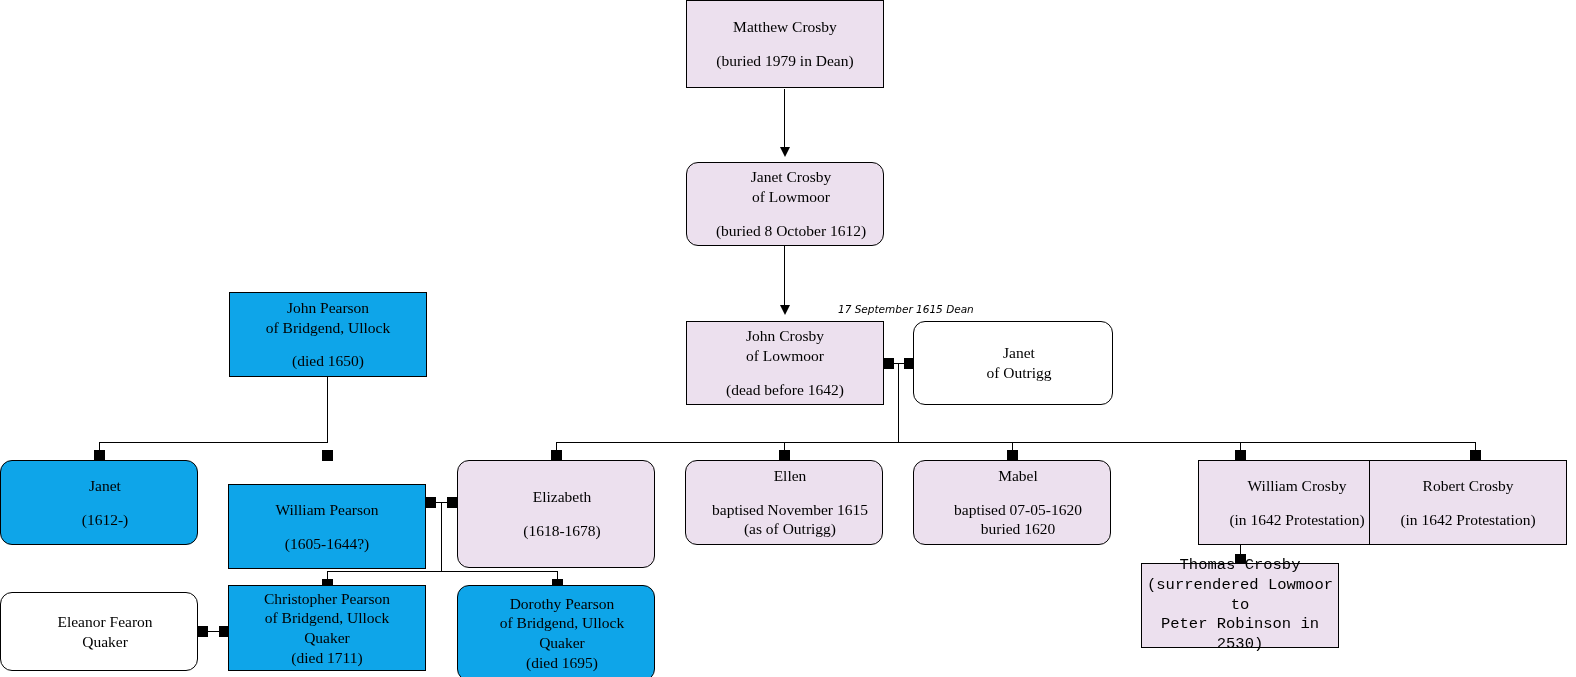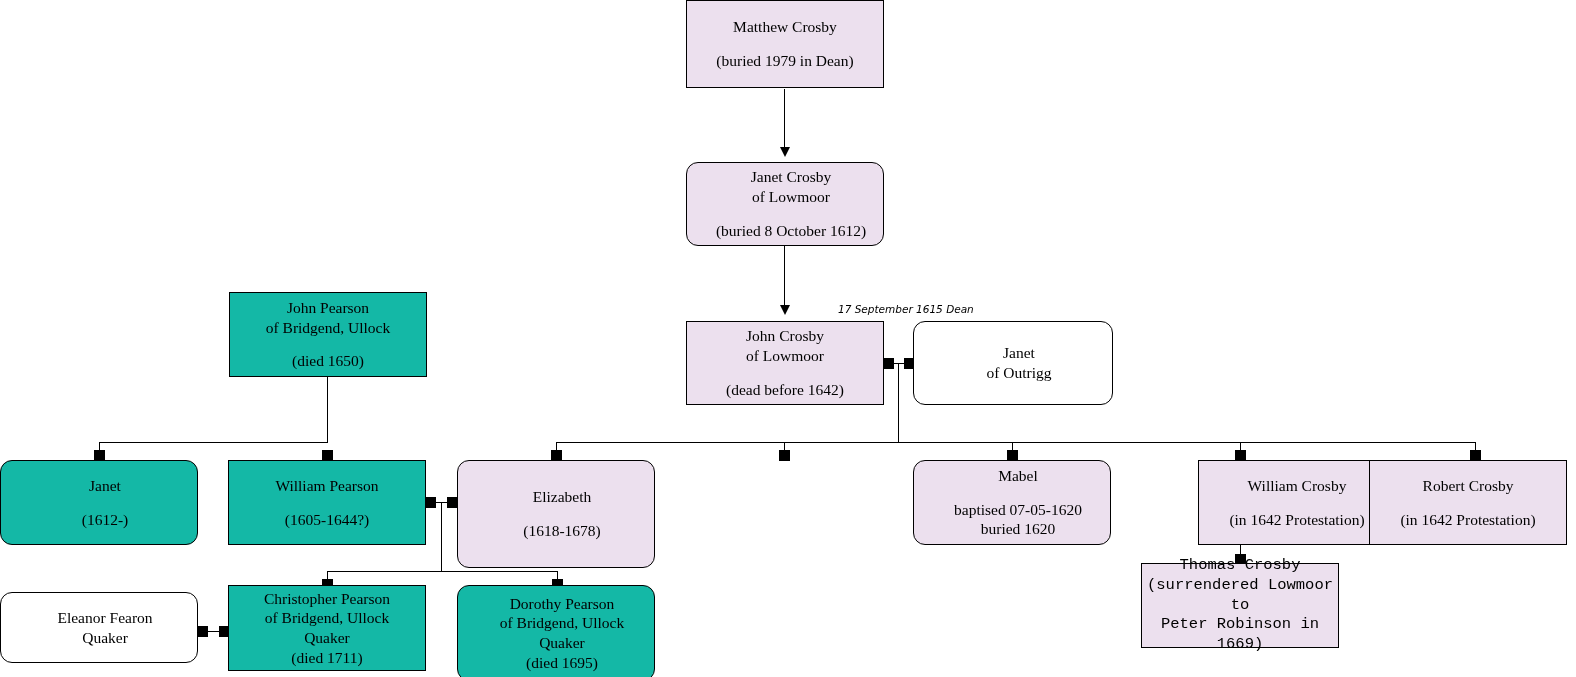--- a/index.html
+++ b/index.html
@@ -23,21 +23,21 @@
     flex-direction: column;
     align-items: center;
     justify-content: center;
     text-align: center;
     font-size: 15.5px;
     line-height: 1.27;
     color: #000000;
   }
   .node.rounded { border-radius: 12px; padding-left: 12px; }
   .node.lav { background: #ece0ee; }
-  .node.grn { background: #14b8a6; }
+  .node.grn { background: #0ea5e9; }
   .node.wht { background: #ffffff; }
   .node .nm { white-space: pre-line; }
   .node .dt { white-space: pre-line; }
   .node .gap { height: 14px; }
   .node.tight .gap { height: 0px; }
 
   .edge {
     position: absolute;
     background: #000000;
   }
@@ -158,32 +158,38 @@
     <div class="gap"></div>
     <div class="dt">(died 1650)</div>
   </div>
 
   <div class="node rounded grn" style="left:0px; top:460px; width:198px; height:85px;">
     <div class="nm">Janet</div>
     <div class="gap"></div>
     <div class="dt">(1612-)</div>
   </div>
 
-  <div class="node rect grn" style="left:228px; top:460px; width:198px; height:85px;">
+  <div class="node rect grn" style="left:228px; top:484px; width:198px; height:85px;">
     <div class="nm">William Pearson</div>
     <div class="gap"></div>
     <div class="dt">(1605-1644?)</div>
   </div>
 
   <div class="node rounded lav" style="left:457px; top:460px; width:198px; height:108px;">
     <div class="nm">Elizabeth</div>
     <div class="gap"></div>
     <div class="dt">(1618-1678)</div>
   </div>
 
+  <div class="node rounded lav" style="left:685px; top:460px; width:198px; height:85px;">
+    <div class="nm">Ellen</div>
+    <div class="gap"></div>
+    <div class="dt">baptised November 1615
+(as of Outrigg)</div>
+  </div>
 
   <div class="node rounded lav" style="left:913px; top:460px; width:198px; height:85px;">
     <div class="nm">Mabel</div>
     <div class="gap"></div>
     <div class="dt">baptised 07-05-1620
 buried 1620</div>
   </div>
 
   <div class="node rect lav" style="left:1198px; top:460px; width:198px; height:85px;">
     <div class="nm">William Crosby</div>
@@ -194,24 +200,24 @@
   <div class="node rect lav" style="left:1369px; top:460px; width:198px; height:85px;">
     <div class="nm">Robert Crosby</div>
     <div class="gap"></div>
     <div class="dt">(in 1642 Protestation)</div>
   </div>
 
   <div class="node rect lav" style="left:1141px; top:563px; width:198px; height:85px;font-family:Liberation Mono, monospace;">
     <div class="nm">Thomas Crosby</div>
     <div class="gap"></div>
     <div class="dt">(surrendered Lowmoor to
-Peter Robinson in 1669)</div>
-  </div>
-
-  <div class="node rounded wht tight" style="left:0px; top:592px; width:198px; height:71px;">
+Peter Robinson in 2530)</div>
+  </div>
+
+  <div class="node rounded wht tight" style="left:0px; top:592px; width:198px; height:79px;">
     <div class="nm">Eleanor Fearon
 Quaker</div>
     <div class="gap"></div>
     <div class="dt"></div>
   </div>
 
   <div class="node rect grn tight" style="left:228px; top:585px; width:198px; height:86px;">
     <div class="nm">Christopher Pearson
 of Bridgend, Ullock
 Quaker

